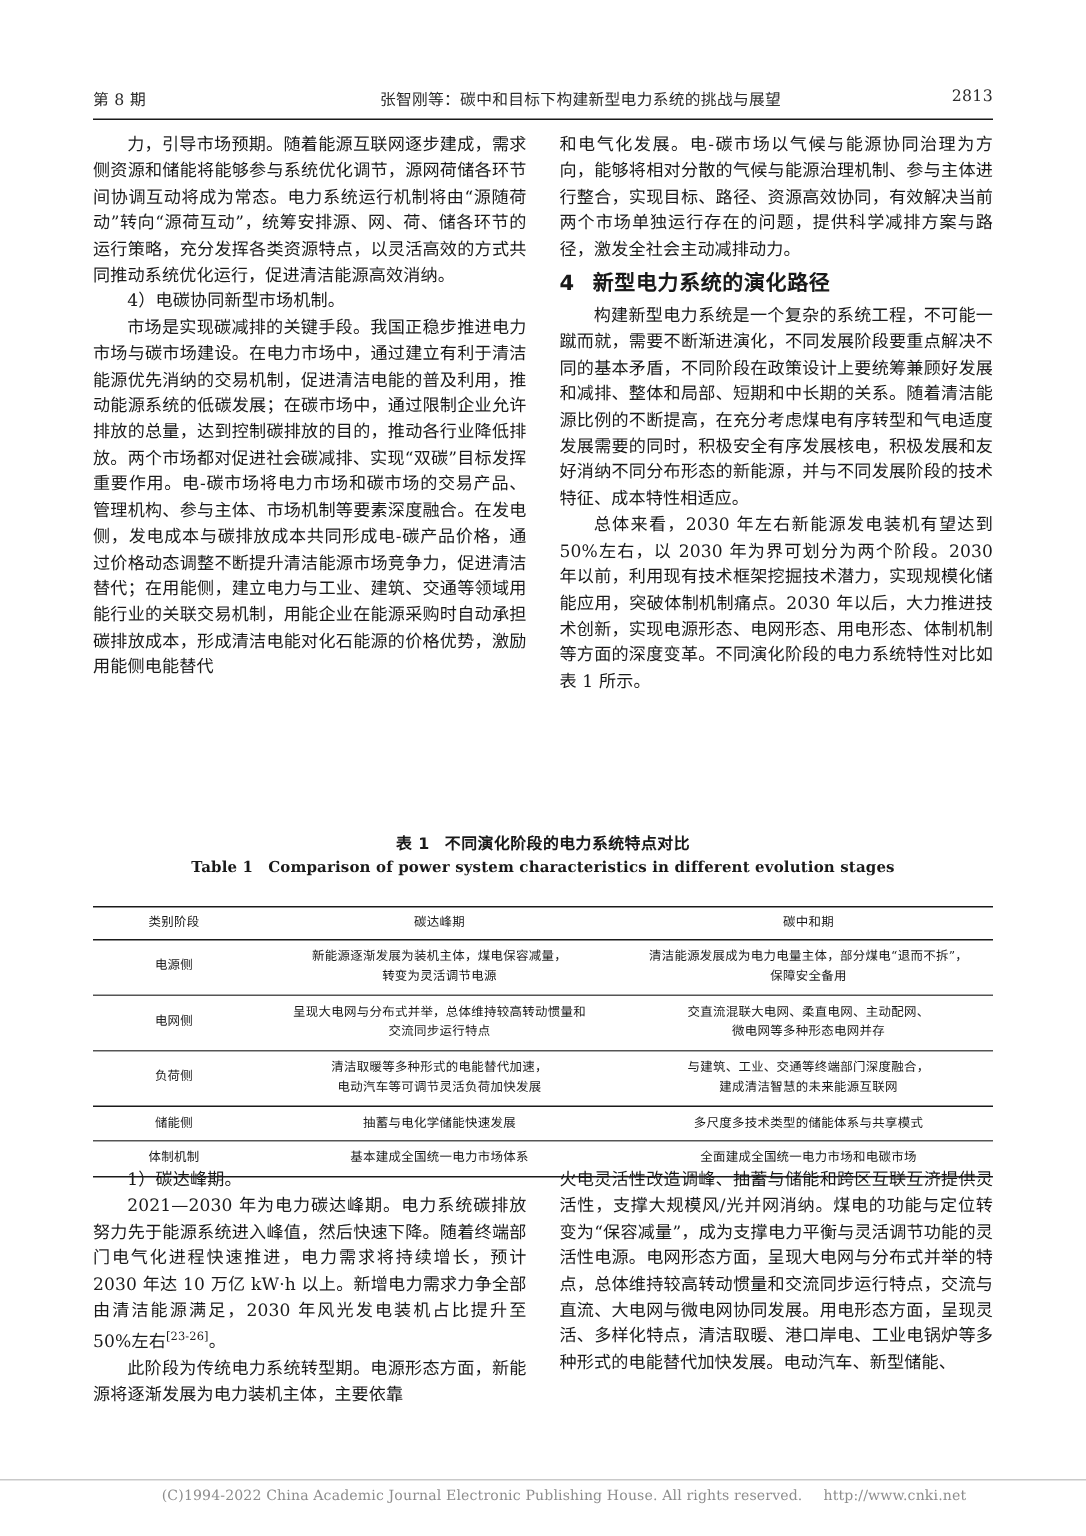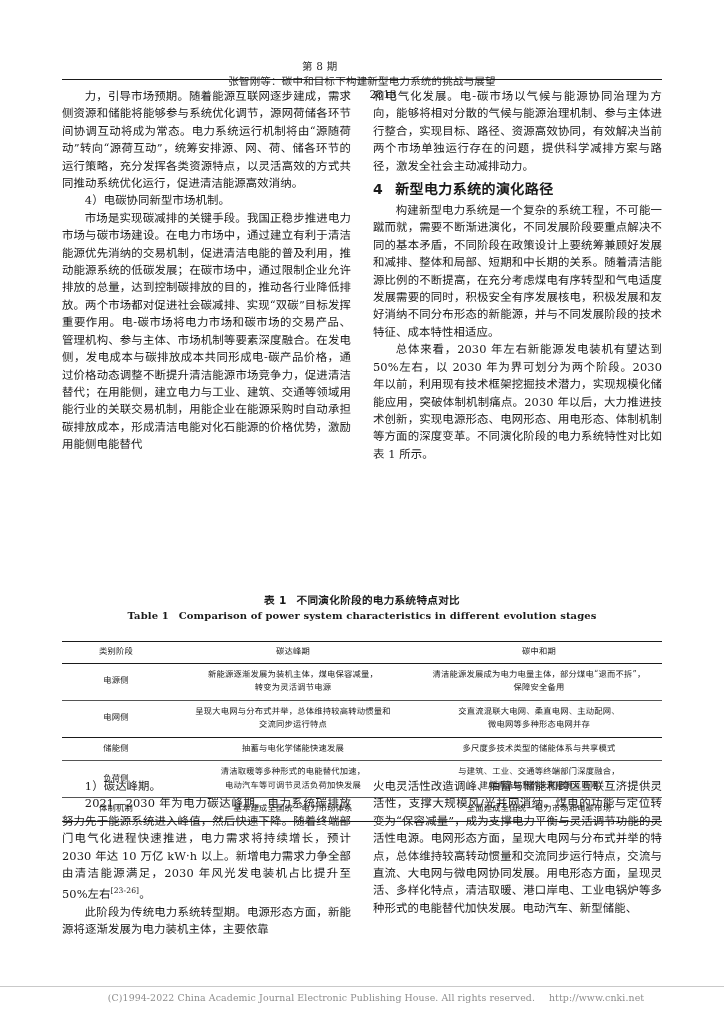--- a/index.html
+++ b/index.html
@@ -25,25 +25,24 @@
   }
 
   
   .runhead {
     position: absolute;
     left: 62px;
     top: 58px;
     width: 600px;
     height: 20px;
     display: flex;
-    align-items: center;
+    align-items: flex-start;
     font-size: 10.5px;
     letter-spacing: 0.2px;
     color: #2b2b2b;
-    flex-direction: column;
   }
   .runhead .rh-left { width: 120px; flex: none; text-align: left; }
   .runhead .rh-center { flex: 1 1 auto; text-align: center; }
   .runhead .rh-right { width: 70px; flex: none; text-align: right; }
   .runhead-rule {
     position: absolute;
     left: 62px;
     top: 79px;
     width: 600px;
     height: 1px;
@@ -81,21 +80,21 @@
     font-family: "DejaVu Sans", "Liberation Sans", sans-serif;
     letter-spacing: 0.4px;
   }
   h2.sec .num { margin-right: 12px; }
   sup.ref { font-size: 7.6px; vertical-align: super; }
 
   
   .tablewrap {
     position: absolute;
     left: 62px;
-    top: 593px;
+    top: 556px;
     width: 600px;
   }
   .tcap-cn {
     text-align: center;
     font-size: 10.6px;
     font-weight: bold;
     font-family: "DejaVu Sans", "Liberation Sans", sans-serif;
     letter-spacing: 0.3px;
     line-height: 15px;
   }
@@ -236,36 +235,36 @@
           <td class="rule-thin">
             <span class="l1">呈现大电网与分布式并举，总体维持较高转动惯量和</span>
             <span class="l2">交流同步运行特点</span>
           </td>
           <td class="rule-thin">
             <span class="l1">交直流混联大电网、柔直电网、主动配网、</span>
             <span class="l2">微电网等多种形态电网并存</span>
           </td>
         </tr>
         <tr>
+          <td class="cat rule-thin">负荷侧</td>
+          <td class="rule-thin">
+            <span class="l1">清洁取暖等多种形式的电能替代加速，</span>
+            <span class="l2">电动汽车等可调节灵活负荷加快发展</span>
+          </td>
+          <td class="rule-thin">
+            <span class="l1">与建筑、工业、交通等终端部门深度融合，</span>
+            <span class="l2">建成清洁智慧的未来能源互联网</span>
+          </td>
+        </tr>
+        <tr>
           <td class="cat rule-mid">储能侧</td>
           <td class="rule-mid">抽蓄与电化学储能快速发展</td>
           <td class="rule-mid">多尺度多技术类型的储能体系与共享模式</td>
         </tr>
         <tr>
-          <td class="cat rule-thin">负荷侧</td>
-          <td class="rule-thin">
-            <span class="l1">清洁取暖等多种形式的电能替代加速，</span>
-            <span class="l2">电动汽车等可调节灵活负荷加快发展</span>
-          </td>
-          <td class="rule-thin">
-            <span class="l1">与建筑、工业、交通等终端部门深度融合，</span>
-            <span class="l2">建成清洁智慧的未来能源互联网</span>
-          </td>
-        </tr>
-        <tr>
           <td class="cat rule-thin rule-bottom">体制机制</td>
           <td class="rule-thin rule-bottom">基本建成全国统一电力市场体系</td>
           <td class="rule-thin rule-bottom">全面建成全国统一电力市场和电碳市场</td>
         </tr>
       </tbody>
     </table>
   </div>
 
   <div class="cols2">
     <div class="col">

